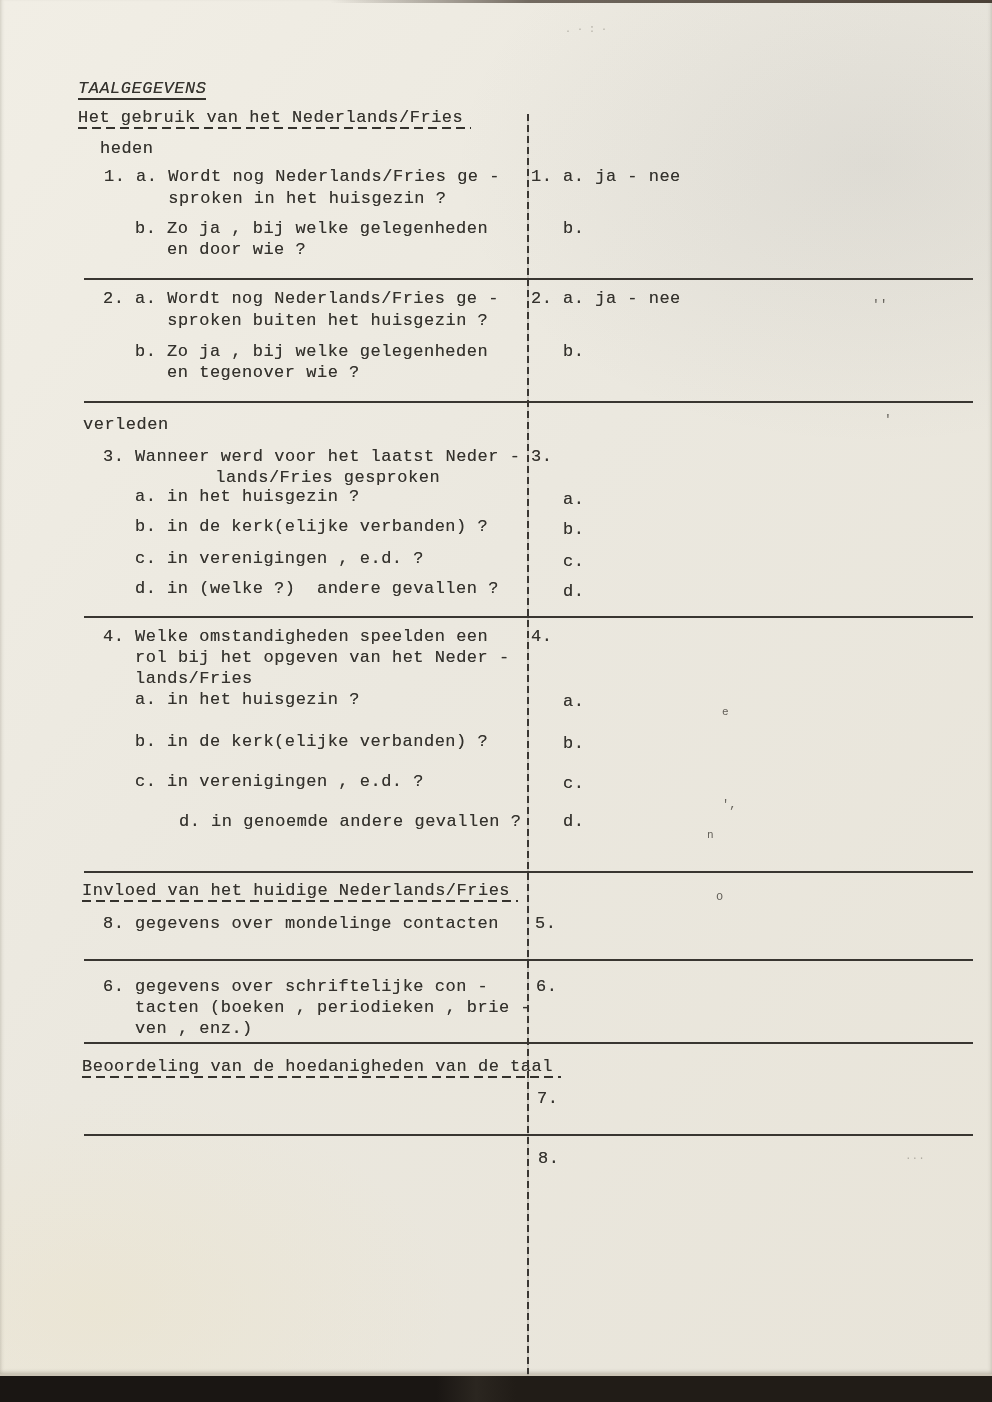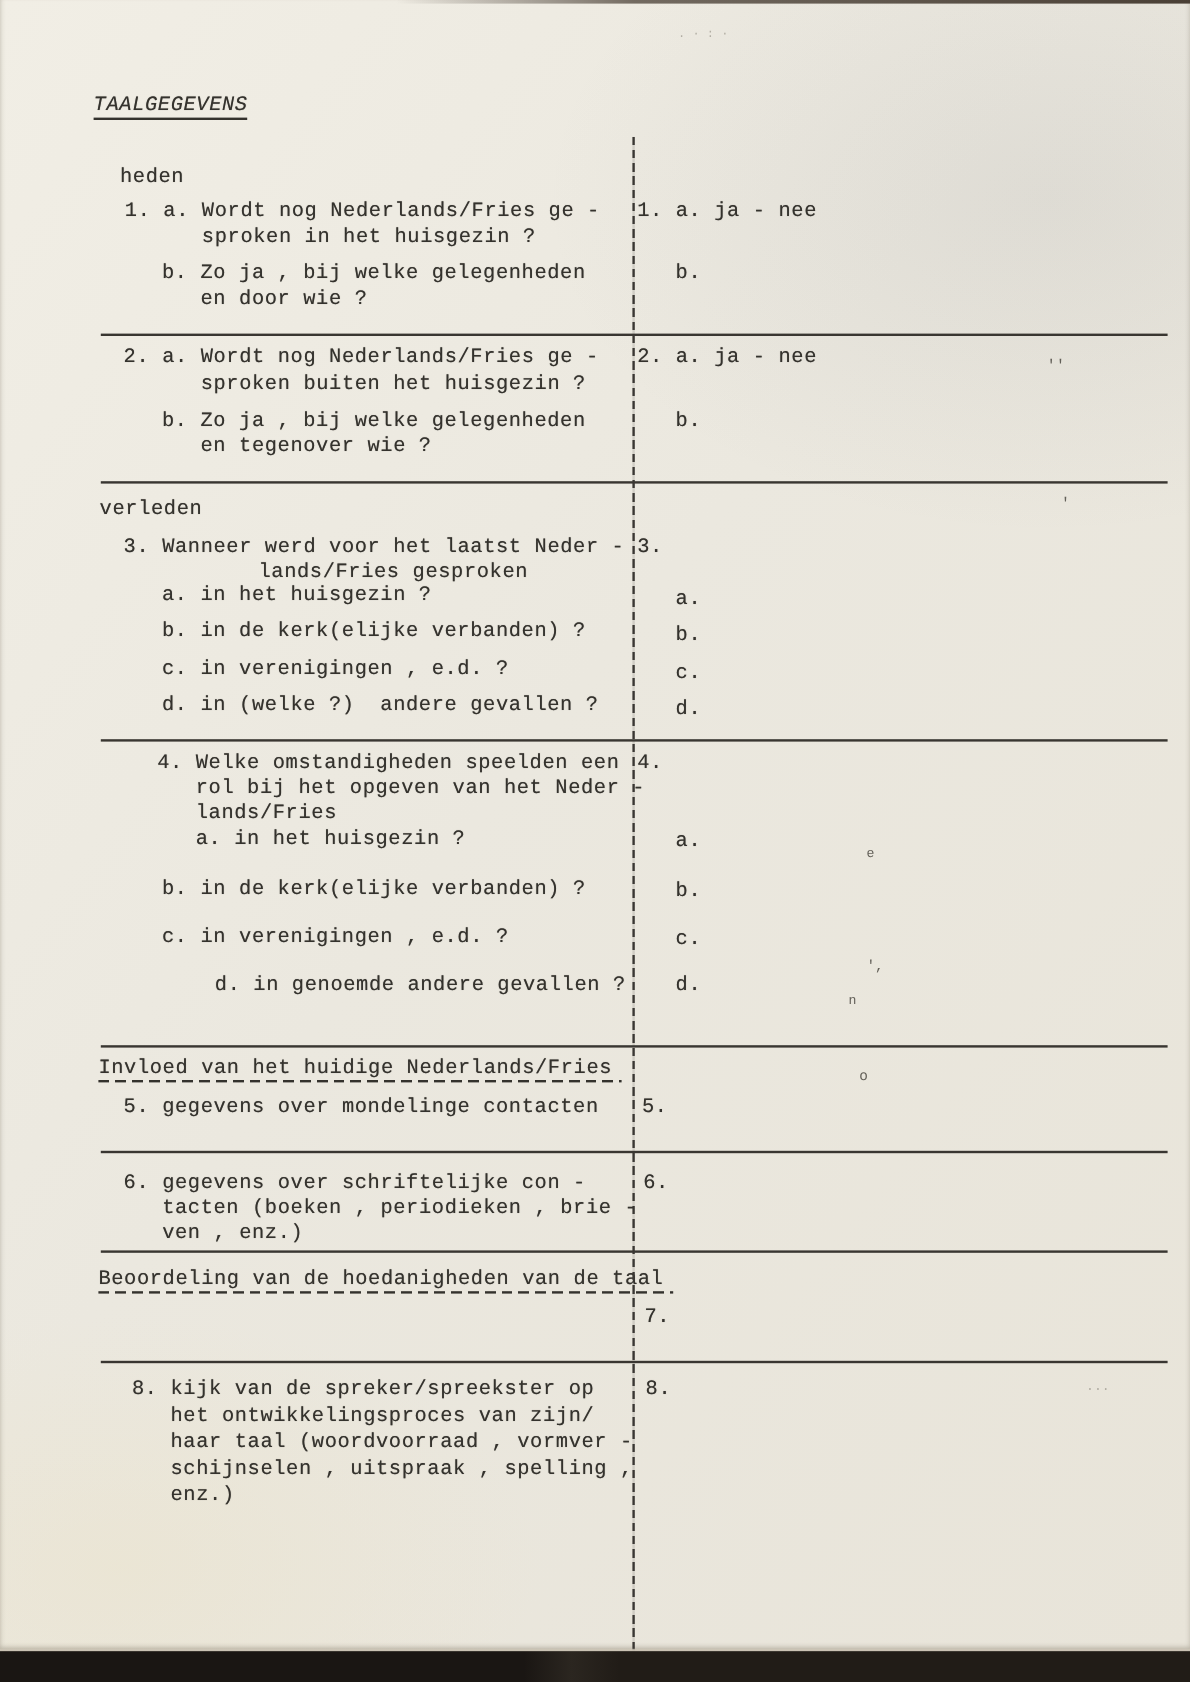--- a/index.html
+++ b/index.html
@@ -61,20 +61,21 @@
   }
   .faint { color: #9a968c; opacity: 0.7; }
 </style>
 </head>
 <body>
 
 <div id="paper">
 
   <div class="t title-underline" style="left:78px; top:81px;font-style:italic;">TAALGEGEVENS</div>
 
+  <div class="t dashed-underline" style="left:78px; top:110px;">Het gebruik van het Nederlands/Fries</div>
 
   <div class="t" style="left:100px; top:138px;">heden</div>
 
   <div class="t lh22" style="left:104px; top:166px;">1. a. Wordt nog Nederlands/Fries ge -
       sproken in het huisgezin ?</div>
   <div class="t" style="left:135px; top:218px;">b. Zo ja , bij welke gelegenheden
    en door wie ?</div>
   <div class="t" style="left:531px; top:166px;">1. a. ja - nee</div>
   <div class="t" style="left:563px; top:218px;">b.</div>
 
@@ -98,60 +99,55 @@
   <div class="t" style="left:135px; top:548px;">c. in verenigingen , e.d. ?</div>
   <div class="t" style="left:135px; top:578px;">d. in (welke ?)  andere gevallen ?</div>
   <div class="t" style="left:531px; top:446px;">3.</div>
   <div class="t" style="left:563px; top:489px;">a.</div>
   <div class="t" style="left:563px; top:519px;">b.</div>
   <div class="t" style="left:563px; top:551px;">c.</div>
   <div class="t" style="left:563px; top:581px;">d.</div>
 
   <div class="hline" style="top:616px;"></div>
 
-  <div class="t" style="left:103px; top:626px;margin-left:28px;">4. Welke omstandigheden speelden een
+  <div class="t" style="left:103px; top:626px;">4. Welke omstandigheden speelden een
    rol bij het opgeven van het Neder -
    lands/Fries
    a. in het huisgezin ?</div>
   <div class="t" style="left:135px; top:731px;">b. in de kerk(elijke verbanden) ?</div>
   <div class="t" style="left:135px; top:771px;">c. in verenigingen , e.d. ?</div>
   <div class="t" style="left:135px; top:811px;margin-left:44px;">d. in genoemde andere gevallen ?</div>
   <div class="t" style="left:531px; top:626px;">4.</div>
   <div class="t" style="left:563px; top:691px;">a.</div>
   <div class="t" style="left:563px; top:733px;">b.</div>
   <div class="t" style="left:563px; top:773px;">c.</div>
   <div class="t" style="left:563px; top:811px;">d.</div>
 
   <div class="hline" style="top:871px;"></div>
 
   <div class="t dashed-underline" style="left:82px; top:883px;">Invloed van het huidige Nederlands/Fries</div>
 
-  <div class="t" style="left:103px; top:913px;">5. gegevens over mondelinge contacten</div>
+  <div class="t" style="left:103px; top:913px;">8. gegevens over mondelinge contacten</div>
   <div class="t" style="left:535px; top:913px;">5.</div>
 
   <div class="hline" style="top:959px;"></div>
 
   <div class="t" style="left:103px; top:976px;">6. gegevens over schriftelijke con -
    tacten (boeken , periodieken , brie -
    ven , enz.)</div>
   <div class="t" style="left:536px; top:976px;">6.</div>
 
   <div class="hline" style="top:1042px;"></div>
 
   <div class="t dashed-underline" style="left:82px; top:1059px;">Beoordeling van de hoedanigheden van de taal</div>
 
   <div class="t" style="left:537px; top:1088px;">7.</div>
 
   <div class="hline" style="top:1134px;"></div>
 
-  <div class="t lh22" style="left:110px; top:1148px;">8. kijk van de spreker/spreekster op
-   het ontwikkelingsproces van zijn/
-   haar taal (woordvoorraad , vormver -
-   schijnselen , uitspraak , spelling ,
-   enz.)</div>
   <div class="t" style="left:538px; top:1148px;">8.</div>
 
   <div id="divider"></div>
 
   <div class="speck" style="left:872px; top:299px; font-size:13px;">''</div>
   <div class="speck" style="left:884px; top:414px; font-size:13px;">'</div>
   <div class="speck" style="left:722px; top:706px; font-size:11px;">e</div>
   <div class="speck" style="left:722px; top:799px;">',</div>
   <div class="speck" style="left:707px; top:829px; font-size:11px;">n</div>
   <div class="speck" style="left:716px; top:891px;">o</div>

